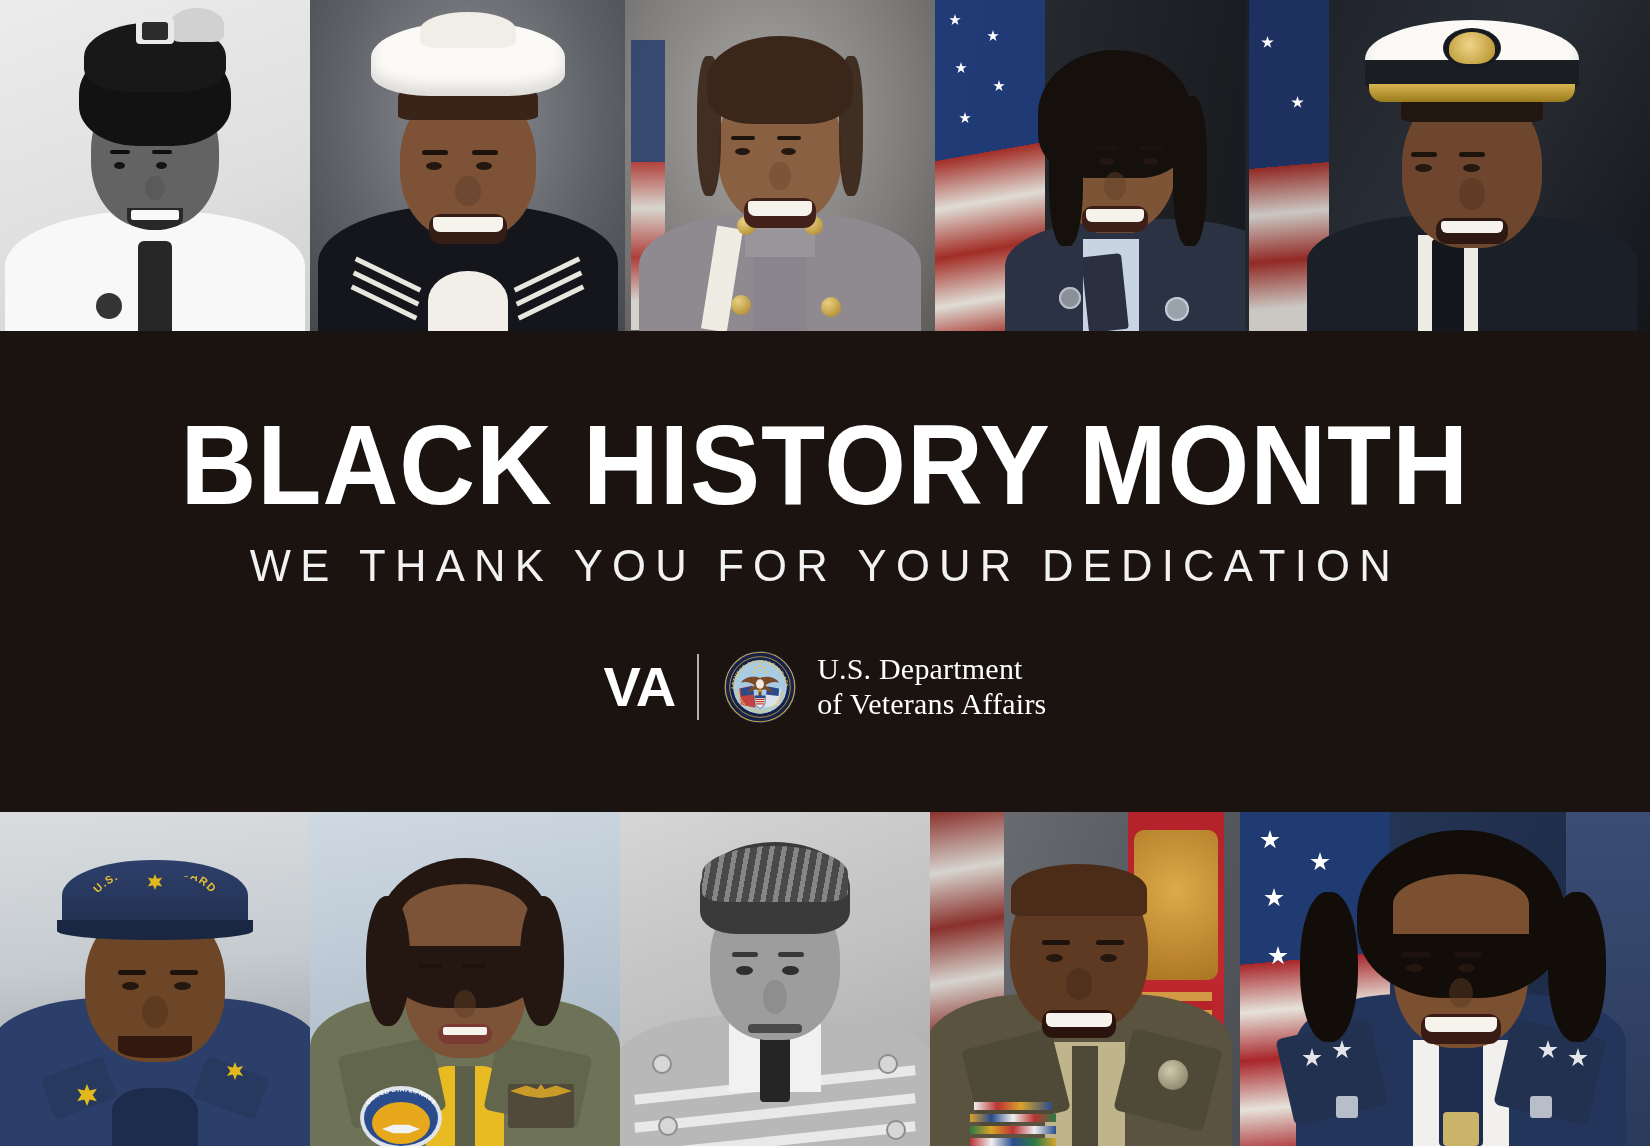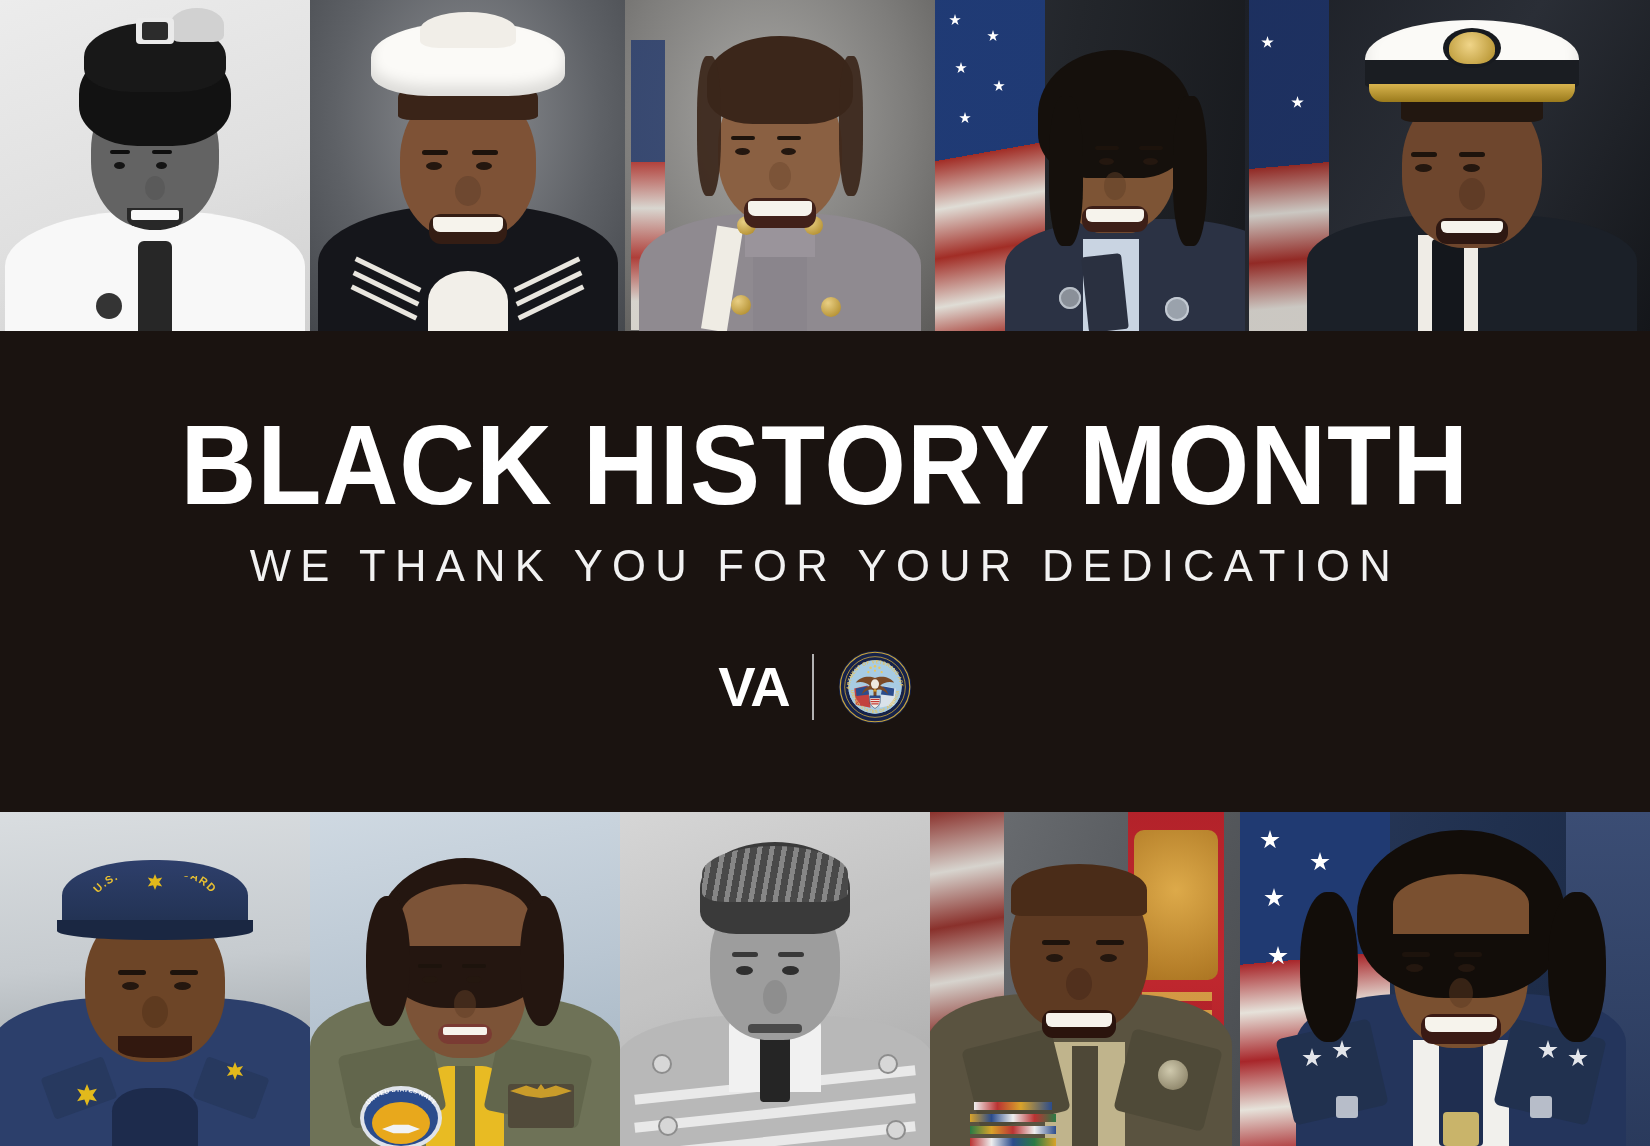--- a/index.html
+++ b/index.html
@@ -309,20 +309,22 @@
           <text font-family="Liberation Sans, sans-serif" font-size="6.4" font-weight="bold" fill="#e4c468" letter-spacing="0.6">
             <textPath href="#arcTop" startOffset="50%" text-anchor="middle">DEPARTMENT OF VETERANS AFFAIRS</textPath>
           </text>
           <text font-family="Liberation Sans, sans-serif" font-size="6" font-weight="bold" fill="#e4c468" letter-spacing="0.5">
             <textPath href="#arcBot" startOffset="50%" text-anchor="middle">UNITED STATES OF AMERICA</textPath>
           </text>
         </svg>
       </div>
 
       <div class="dept-name">
+        <div>U.S. Department</div>
+        <div>of Veterans Affairs</div>
       </div>
     </div>
   </div>
 
   <div class="photo-row bottom">
 
     <div class="photo w310 bg-harbor">
       <div class="fig">
         <div style="position:absolute;left:0;bottom:56px;width:310px;height:24px;background:#b7453b;opacity:.35;"></div>
         <div class="torso" style="width:330px;height:148px;bottom:0;background:#2c3f6b;border-radius:34% 34% 0 0;"></div>

